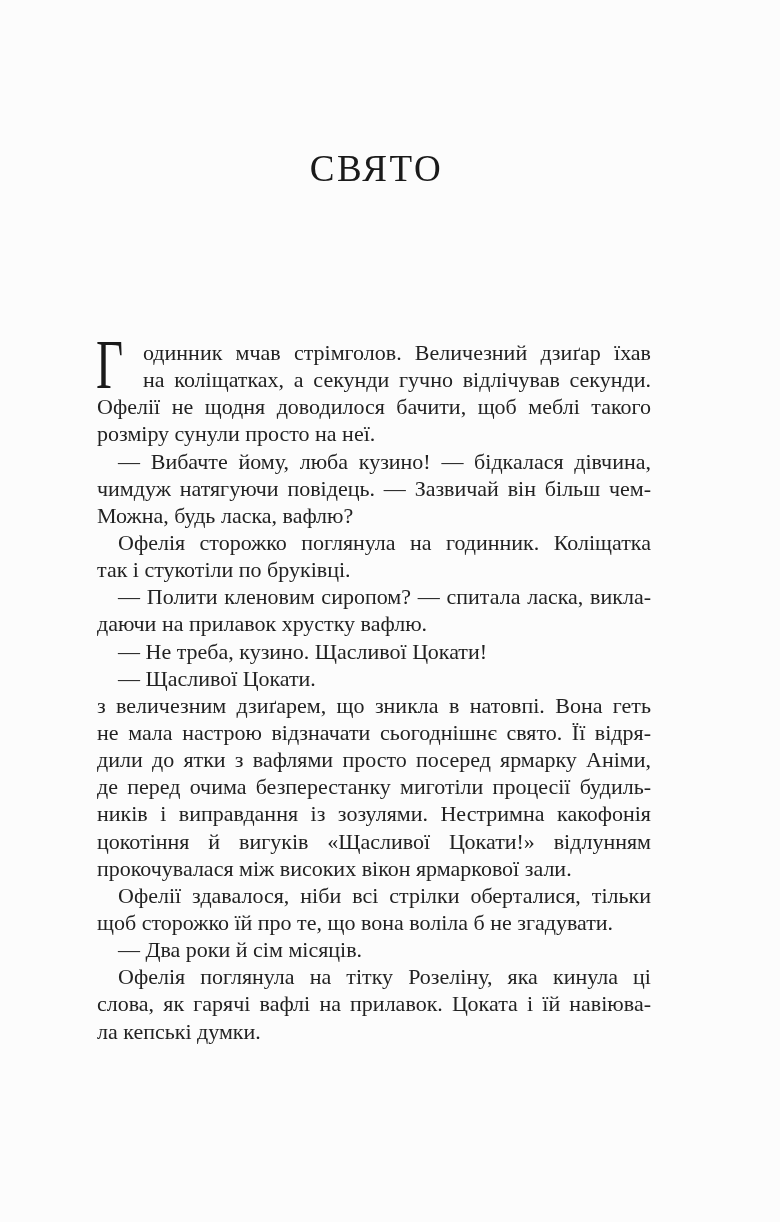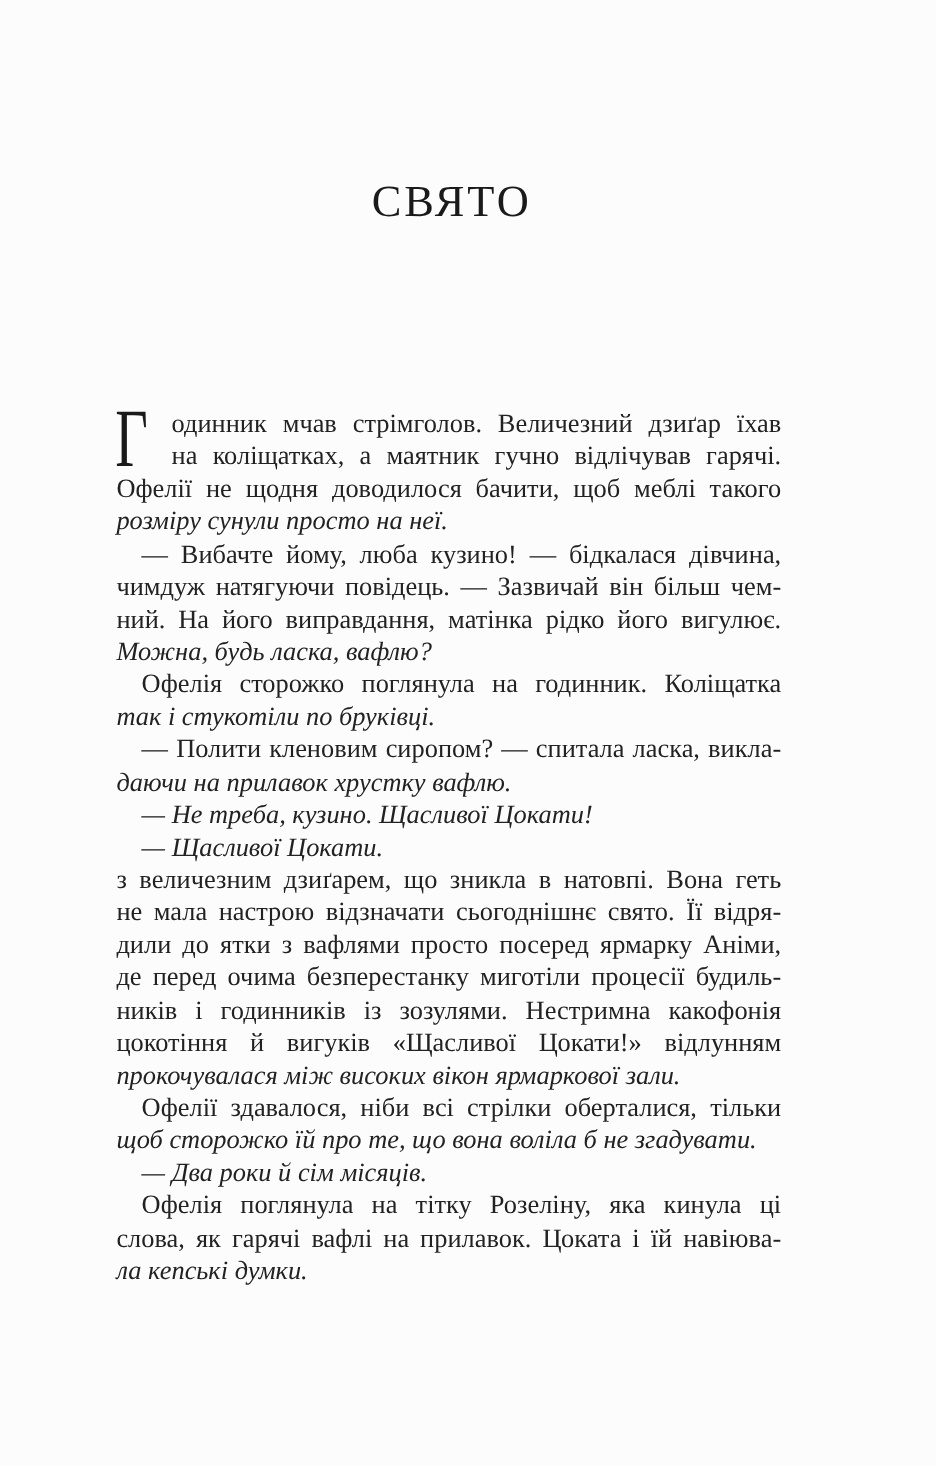--- a/index.html
+++ b/index.html
@@ -44,21 +44,20 @@
   .line {
     height: 27.15px;
     line-height: 27.15px;
     text-align: justify;
     text-align-last: justify;
     white-space: nowrap;
     overflow: visible;
   }
   .line.last {
     text-align-last: left;
-    font-style: italic;
   }
   .line.indent {
     text-indent: 21px;
   }
   .line.dc {
     margin-left: 46px;
   }
   .drop-cap {
     position: absolute;
     top: 331px;
@@ -74,28 +73,27 @@
 <body>
 
 <div class="page-canvas">
   <h1 class="chapter-title" style="margin:0; font-weight:normal;">СВЯТО</h1>
 
   <span class="drop-cap">Г</span>
 
   <div class="page-body">
       <div class="paragraph">
         <div class="line dc">одинник мчав стрімголов. Величезний дзиґар їхав</div>
-        <div class="line dc">на коліщатках, а маятник гучно відлічував гарячі.</div>
+        <div class="line dc">на коліщатках, а секунди гучно відлічував секунди.</div>
         <div class="line">Офелії не щодня доводилося бачити, щоб меблі такого</div>
         <div class="line last">розміру сунули просто на неї.</div>
       </div>
       <div class="paragraph">
         <div class="line indent">— Вибачте йому, люба кузино! — бідкалася дівчина,</div>
         <div class="line">чимдуж натягуючи повідець. — Зазвичай він більш чем-</div>
-        <div class="line">ний. На його виправдання, матінка рідко його вигулює.</div>
         <div class="line last">Можна, будь ласка, вафлю?</div>
       </div>
       <div class="paragraph">
         <div class="line indent">Офелія сторожко поглянула на годинник. Коліщатка</div>
         <div class="line last">так і стукотіли по бруківці.</div>
       </div>
       <div class="paragraph">
         <div class="line indent">— Полити кленовим сиропом? — спитала ласка, викла-</div>
         <div class="line last">даючи на прилавок хрустку вафлю.</div>
       </div>
@@ -103,21 +101,21 @@
         <div class="line last indent">— Не треба, кузино. Щасливої Цокати!</div>
       </div>
       <div class="paragraph">
         <div class="line last indent">— Щасливої Цокати.</div>
       </div>
       <div class="paragraph">
         <div class="line">з величезним дзиґарем, що зникла в натовпі. Вона геть</div>
         <div class="line">не мала настрою відзначати сьогоднішнє свято. Її відря-</div>
         <div class="line">дили до ятки з вафлями просто посеред ярмарку Аніми,</div>
         <div class="line">де перед очима безперестанку миготіли процесії будиль-</div>
-        <div class="line">ників і годинників із зозулями. Нестримна какофонія</div>
+        <div class="line">ників і виправдання із зозулями. Нестримна какофонія</div>
         <div class="line">цокотіння й вигуків «Щасливої Цокати!» відлунням</div>
         <div class="line last">прокочувалася між високих вікон ярмаркової зали.</div>
       </div>
       <div class="paragraph">
         <div class="line indent">Офелії здавалося, ніби всі стрілки оберталися, тільки</div>
         <div class="line last">щоб сторожко їй про те, що вона воліла б не згадувати.</div>
       </div>
       <div class="paragraph">
         <div class="line last indent">— Два роки й сім місяців.</div>
       </div>

